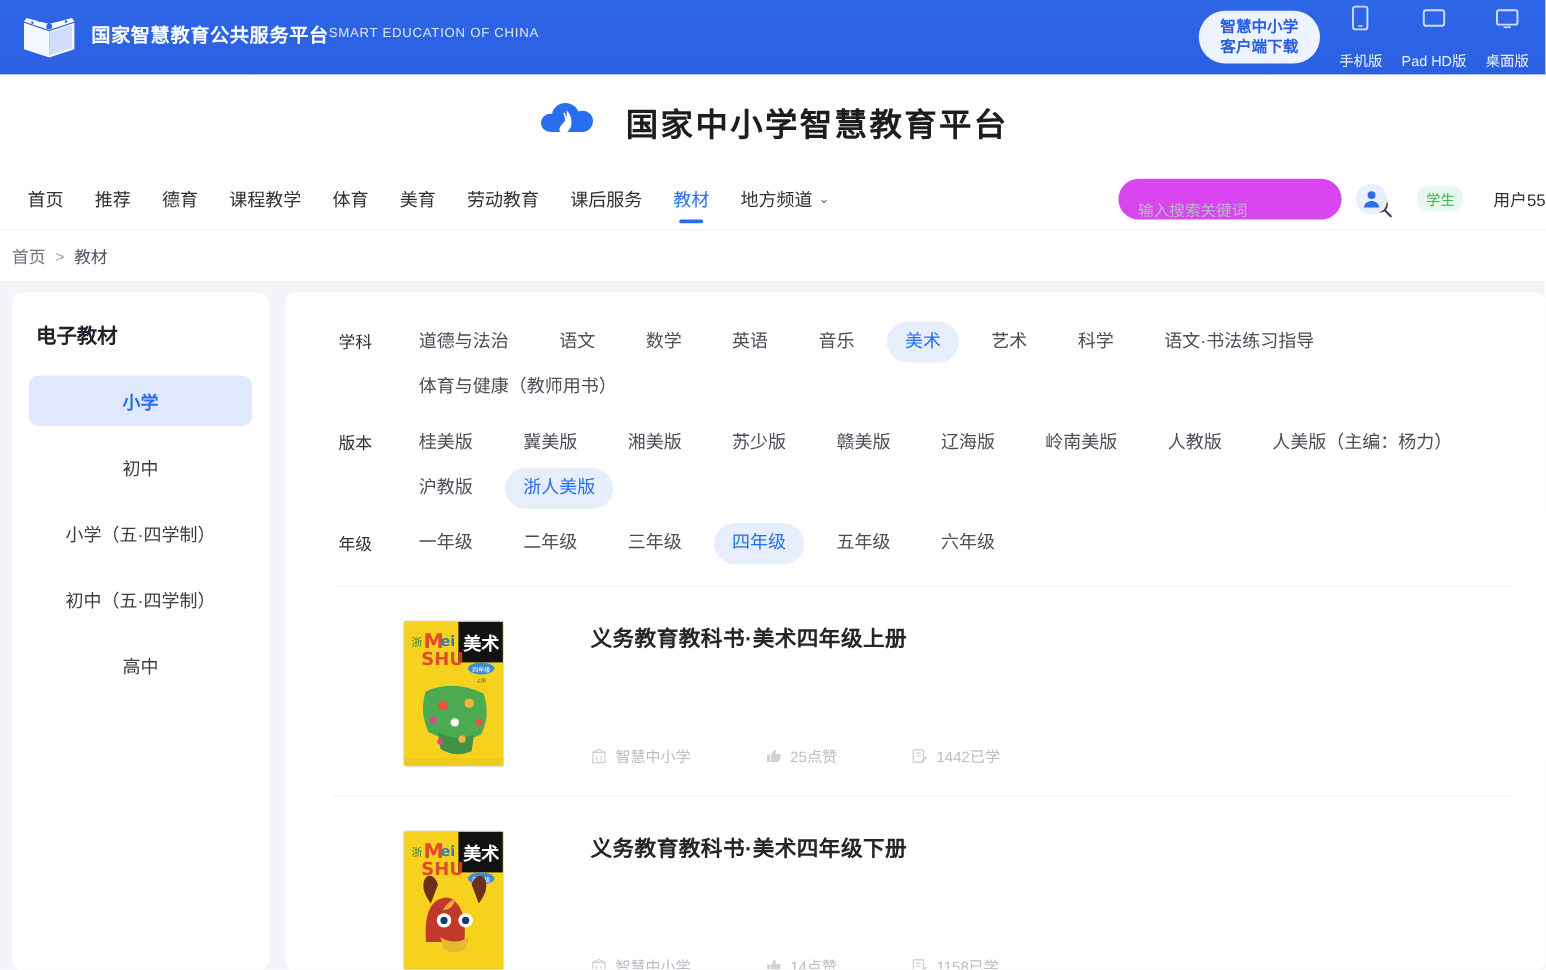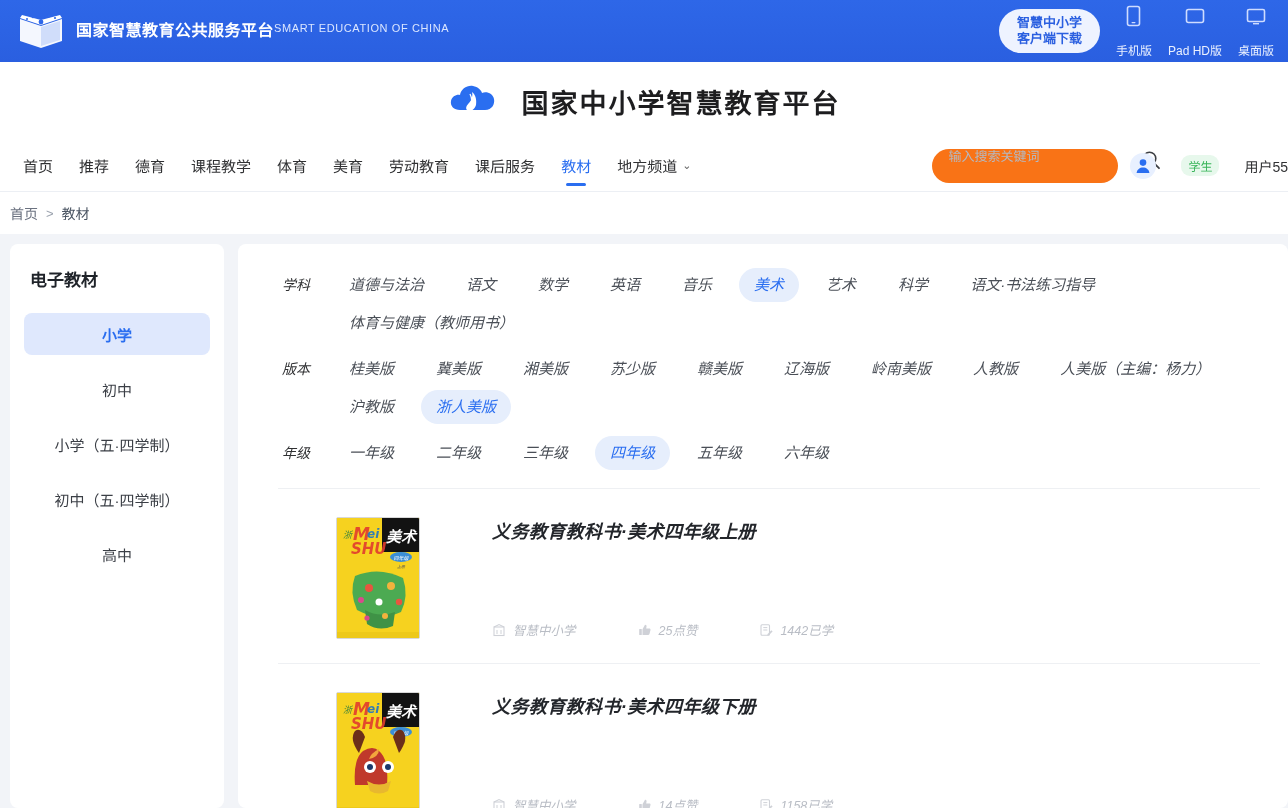--- a/index.html
+++ b/index.html
@@ -67,22 +67,22 @@
   }
   .nav-item.active { color:#2a6ef0; }
   .nav-item.active::after {
     content:""; position:absolute; bottom: 6px; left:50%; transform: translateX(-50%);
     width: 20px; height: 3px; border-radius:2px; background:#2a6ef0;
   }
   .nav-caret { margin-left: 5px; font-size: 11px; color:#666; }
 
   .nav-right { margin-left:auto; display:flex; align-items:center; gap: 12px; padding-right: 0; }
   .search-box {
-    width: 186px; height: 34px; border-radius: 18px; background:#f97316;
-    display:flex; align-items:flex-start; padding: 0 8px 0 16px; gap: 16px;
+    width: 186px; height: 34px; border-radius: 18px; background:#d946ef;
+    display:flex; align-items:flex-end; padding: 0 8px 0 16px; gap: 16px;
   }
   .search-box input {
     border:none; outline:none; background:transparent; flex:1;
     font-size: 13px; color:#333; font-family:inherit;
   }
   .search-box input::placeholder { color:#b5b9c2; }
   .search-icon { width:22px; height:22px; flex:none; cursor:pointer; }
   .user-zone { display:flex; align-items:center; gap:25px; }
   .avatar { width:26px; height:26px; border-radius:50%; background:#e8f0ff;
             display:flex; align-items:center; justify-content:center; }
@@ -114,21 +114,20 @@
     display:flex; align-items:center; justify-content:center;
     font-size: 15px; color:#3b3f46; cursor:pointer; margin-bottom: 13px;
   }
   .side-item.active { background:#dfe8fd; color:#2a6ef0; font-weight:700; }
 
   .content {
     flex: 1; background:#fff; border-radius: 8px;
     padding: 24px 28px 0 40px;
     overflow: hidden;
     height: 100%;
-    font-style: italic;
   }
 
   
   .filter-row { display:flex; align-items:flex-start; margin-bottom: 8px; }
   .filter-label {
     width: 56px; flex:none; font-size: 14px; color:#303133;
     line-height: 34px; padding-left: 4px;
   }
   .chips { display:flex; flex-wrap:wrap; flex:1; }
   .chip {

